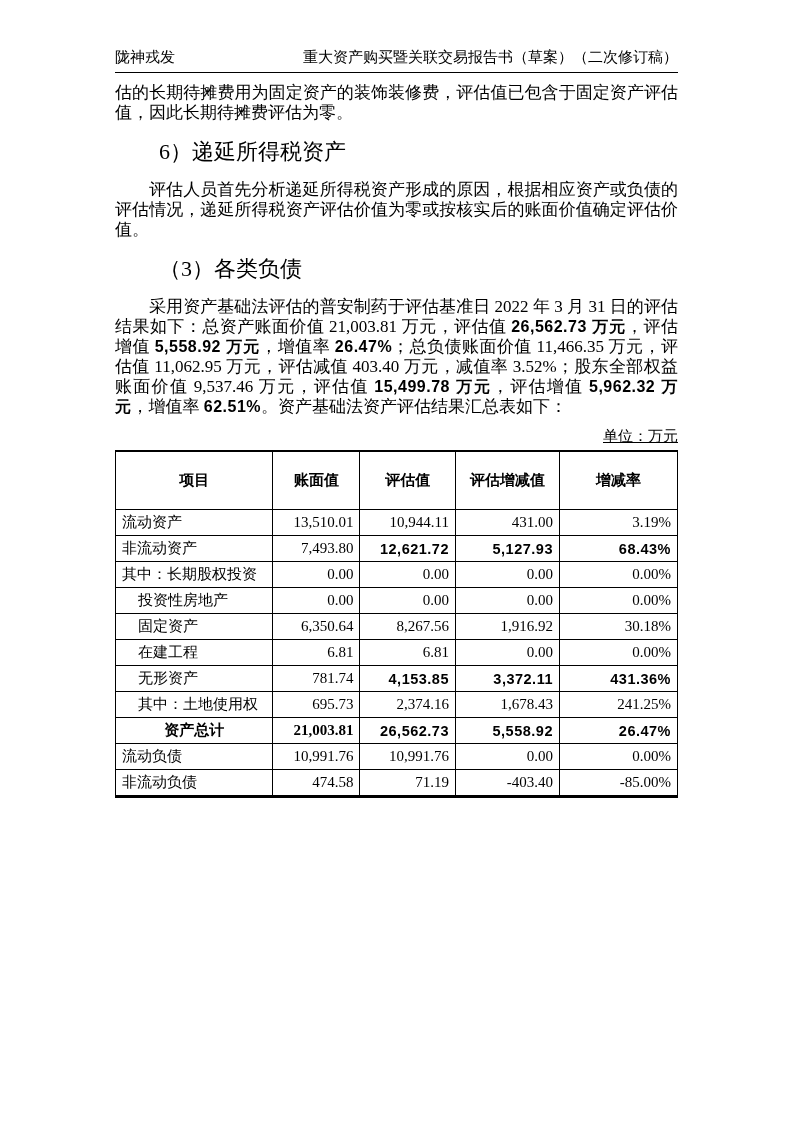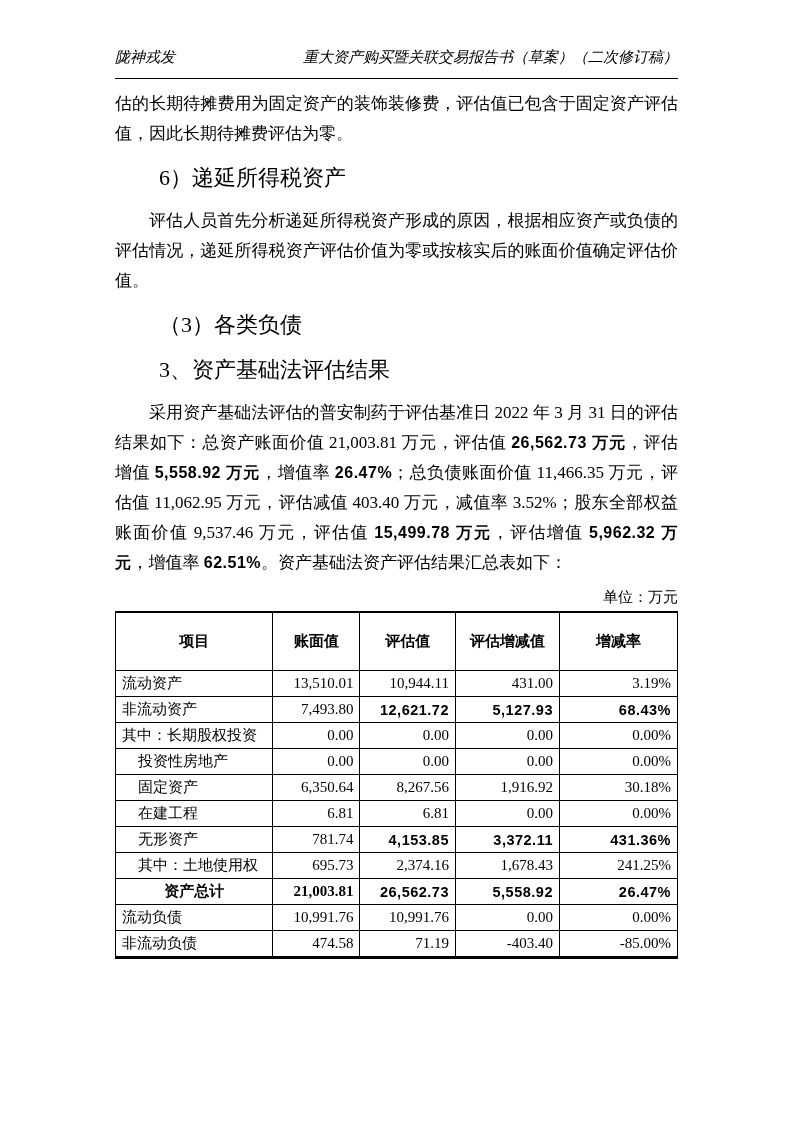--- a/index.html
+++ b/index.html
@@ -13,49 +13,49 @@
     box-sizing:border-box;
     padding:48px 115px 0 115px;
     overflow:hidden;
   }
   
   .doc-header{
     display:flex;
     justify-content:space-between;
     align-items:flex-end;
     font-size:15px;
-    padding-bottom:11px;
+    padding-bottom:5px;
     border-bottom:1.5px solid #000;
-    font-style:italic;
   }
   
   .body-text p{
     margin:10px 0;
     font-size:17px;
-    line-height:30px;
+    line-height:20px;
     text-align:justify;
     text-indent:2em;
   }
   .body-text .heading{
     margin:12px 0;
     font-size:22px;
     line-height:33px;
     text-indent:2em;
   }
   .bnum{
     font-weight:bold;
     font-family:Liberation Sans, sans-serif;
     letter-spacing:0.5px;
     font-size:16px;
   }
   
   .unit-label{
     text-align:right;
     font-size:15px;
     margin:6px 0 4px 0;
+    text-decoration:underline;
   }
   
   table.val-table{
     width:100%;
     border-collapse:collapse;
     border-top:2px solid #000;
     border-bottom:3px solid #000;
     font-size:15px;
     table-layout:fixed;
   }
@@ -96,21 +96,20 @@
   <div class="doc-header">
     <span>陇神戎发</span>
     <span>重大资产购买暨关联交易报告书（草案）（二次修订稿）</span>
   </div>
 
   <div class="body-text">
     <p style="text-indent:0;">估的长期待摊费用为固定资产的装饰装修费，评估值已包含于固定资产评估值，因此长期待摊费评估为零。</p>
     <div class="heading">6）递延所得税资产</div>
     <p>评估人员首先分析递延所得税资产形成的原因，根据相应资产或负债的评估情况，递延所得税资产评估价值为零或按核实后的账面价值确定评估价值。</p>
     <div class="heading">（3）各类负债</div>
-    <div class="heading">3、资产基础法评估结果</div>
     <p><span>采用资产基础法评估的普安制药于评估基准日 2022 年 3 月 31 日的评估结果如下：总资产账面价值 21,003.81 万元，评估值 </span><span class="bnum">26,562.73 万元</span><span>，评估增值 </span><span class="bnum">5,558.92 万元</span><span>，增值率 </span><span class="bnum">26.47%</span><span>；总负债账面价值 11,466.35 万元，评估值 11,062.95 万元，评估减值 403.40 万元，减值率 3.52%；股东全部权益账面价值 9,537.46 万元，评估值 </span><span class="bnum">15,499.78 万元</span><span>，评估增值 </span><span class="bnum">5,962.32 万元</span><span>，增值率 </span><span class="bnum">62.51%</span><span>。资产基础法资产评估结果汇总表如下：</span></p>
   </div>
 
   <div class="unit-label">单位：万元</div>
 
   <table class="val-table">
     <colgroup>
       <col class="c1">
         <col class="c2">
         <col class="c3">

